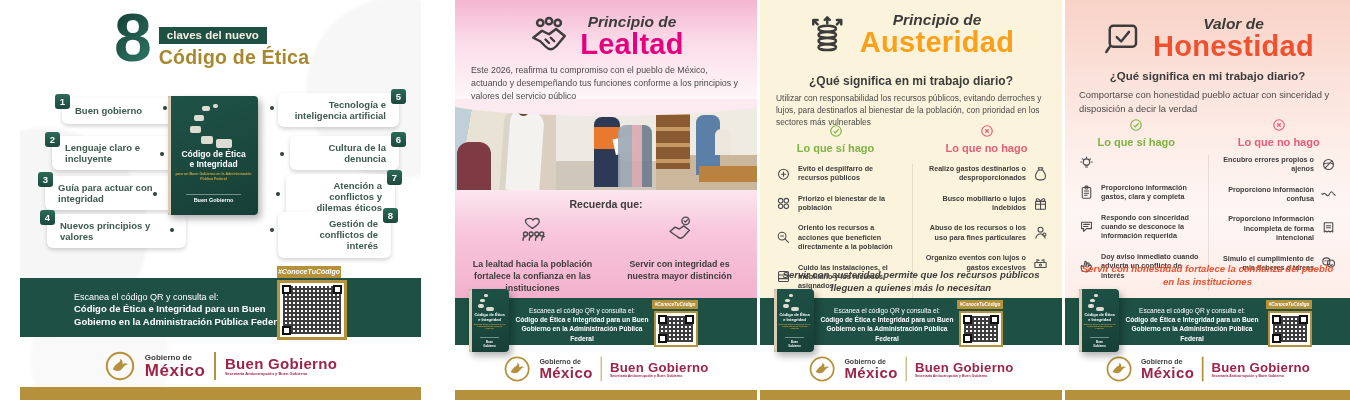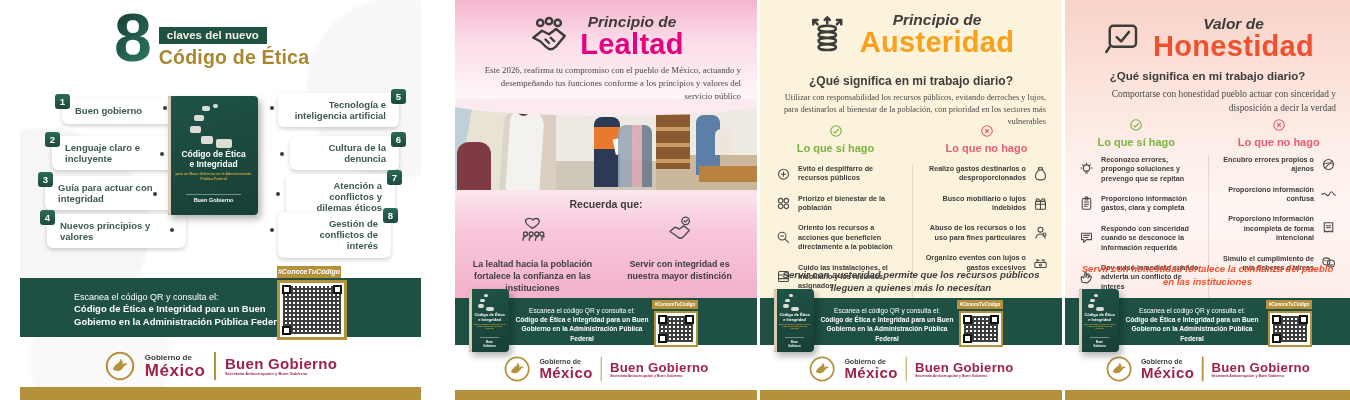--- a/index.html
+++ b/index.html
@@ -86,21 +86,21 @@
   .bg-lock .b2{font-size:4px;font-weight:bold;color:#9D2449;}
   .goldbar{position:absolute;left:0;right:0;bottom:0;background:#B5913B;z-index:2;}
   #p1 .goldbar{height:13px;} .mf-goldbar{height:10px;}
   
   .phead{position:absolute;left:0;right:0;display:flex;align-items:center;justify-content:center;gap:10px;}
   .hicon{width:42px;height:42px;stroke:#3C3C3B;fill:none;stroke-width:1.4;stroke-linecap:round;stroke-linejoin:round;}
   .kick{font-style:italic;font-weight:bold;font-size:15.5px;color:#3C3C3B;text-align:center;line-height:1;}
   .ptitle{font-weight:800;font-size:29px;line-height:1;letter-spacing:.3px;}
   #p2 .ptitle{color:#E6007E;} #p3 .ptitle{color:#F9A11B;} #p4 .ptitle{color:#F0502D;}
   .question{position:absolute;left:0;right:0;text-align:center;font-weight:800;font-size:12px;color:#3C3C3B;}
-  .intro{position:absolute;text-align:right;font-size:8.8px;line-height:1.45;color:#4a4a49;font-family:Liberation Serif, serif;}
+  .intro{position:absolute;text-align:left;font-size:8.8px;line-height:1.45;color:#4a4a49;}
   
   .ynrow{position:absolute;left:0;right:0;display:flex;}
   .ynrow>div{flex:1;display:flex;flex-direction:column;align-items:center;gap:4px;}
   .ynlab{font-weight:800;font-size:11px;}
   .yes .ynlab{color:#7CB342;} .no .ynlab{color:#E85D75;}
   .okc,.nox{width:14px;height:14px;}
   .cols{position:absolute;display:flex;}
   .col{width:50%;box-sizing:border-box;padding:0 9px;}
   .col.nocol{border-left:1px solid rgba(0,0,0,.09);}
   .it{display:flex;align-items:center;gap:6px;margin-bottom:11px;font-size:7.2px;font-weight:bold;color:#3C3C3B;line-height:1.3;}
@@ -603,21 +603,20 @@
         <span class="ynlab">Lo que no hago</span>
       </div>
     </div>
 
     <div class="cols" style="left:4px;right:4px;top:155px;">
       <div class="col">
         <div class="it">
             <svg class="ic" viewBox="0 0 24 24">
               <use href="#s-bulb"></use>
             </svg>
-            <span class="txt">Reconozco errores, propongo soluciones y prevengo que se repitan</span>
           </div>
         <div class="it">
             <svg class="ic" viewBox="0 0 24 24">
               <use href="#s-clip"></use>
             </svg>
             <span class="txt">Proporciono información gastos, clara y completa</span>
           </div>
         <div class="it">
             <svg class="ic" viewBox="0 0 24 24">
               <use href="#s-bubble"></use>

